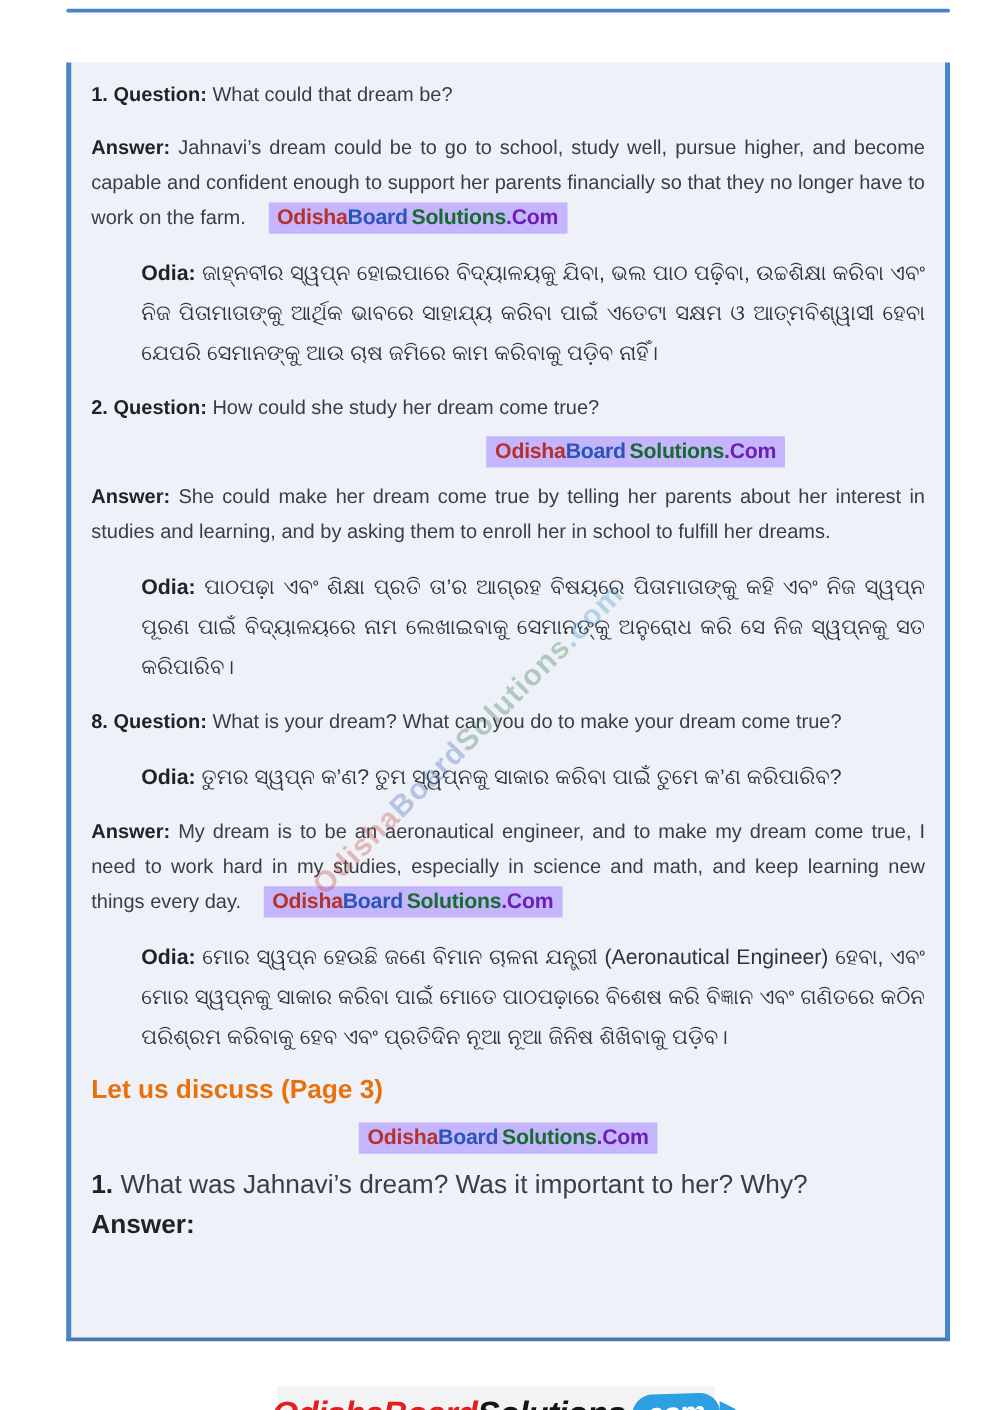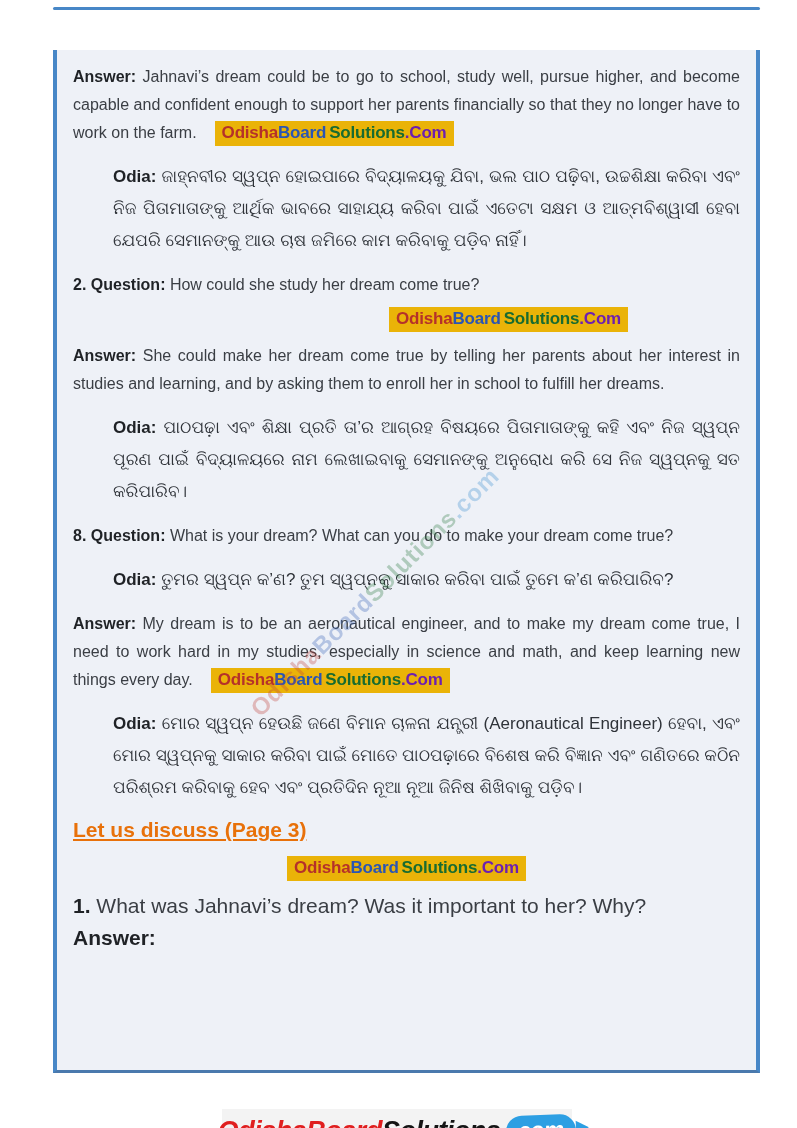--- a/index.html
+++ b/index.html
@@ -33,21 +33,21 @@
   }
   .p-odia {
     margin: 0 0 14px 40px;
     font-size: 17px; line-height: 32px;
     color: #2f3339; text-align: justify;
   }
   .lbl { font-weight: bold; color: #1f2226; }
 
   .wm {
     display: inline-block;
-    background: #eab308;
+    background: #c4b5fd;
     padding: 1px 7px 2px;
     font-weight: bold; font-size: 17px;
     letter-spacing: -0.2px; white-space: nowrap;
     line-height: 22px;
   }
   .wm .w1 { color: #b5312a; }
   .wm .w2 { color: #2a55b4; }
   .wm .w3 { color: #186b30; margin-left: 3px; }
   .wm .w4 { color: #6d1fb0; }
   .wm.after-text { margin-left: 18px; }
@@ -65,21 +65,21 @@
   .diag-wm .w1 { color: #c1443c; }
   .diag-wm .w2 { color: #3b64b8; }
   .diag-wm .w3 { color: #2e7a42; }
   .diag-wm .w4 { color: #3e8fd0; }
 
   .discuss-h {
     margin: 4px 0 14px;
     font-size: 21px; font-weight: bold;
     color: #e8710a;
   }
-  .discuss-h span { text-decoration: underline; }
+  .discuss-h span { }
   .d-line { margin: 0 0 6px; font-size: 21px; line-height: 26px; color: #3a3e44; }
 
   .footer-logo {
     position: absolute; left: 222px; top: 1109px;
     width: 350px; height: 44px;
     background: #f3f3f3;
     display: flex; align-items: center; justify-content: center;
     font-style: italic; font-weight: bold; font-size: 27px;
     letter-spacing: -0.5px;
   }
@@ -104,20 +104,21 @@
 <body>
 
 <div class="top-rule"></div>
 
 <div class="content-box">
 
   <div class="diag-wm">
     <span class="w1">Odisha</span><span class="w2">Board</span><span class="w3">Solutions</span><span class="w4">.com</span>
   </div>
 
+  <p class="p-en"><span class="lbl">1. Question:</span> <span>What could that dream be?</span></p>
 
 
   <p class="p-en"><span class="lbl">Answer:</span> <span>Jahnavi’s dream could be to go to school, study well, pursue higher, and become capable and confident enough to support her parents financially so that they no longer have to work on the farm.</span><span class="wm after-text"><span class="w1">Odisha</span><span class="w2">Board</span><span class="w3">Solutions</span><span class="w4">.Com</span></span></p>
 
   <p class="p-odia"><span class="lbl">Odia:</span> <span>ଜାହ୍ନବୀର ସ୍ୱପ୍ନ ହୋଇପାରେ ବିଦ୍ୟାଳୟକୁ ଯିବା, ଭଲ ପାଠ ପଢ଼ିବା, ଉଚ୍ଚଶିକ୍ଷା କରିବା ଏବଂ ନିଜ ପିତାମାତାଙ୍କୁ ଆର୍ଥିକ ଭାବରେ ସାହାଯ୍ୟ କରିବା ପାଇଁ ଏତେଟା ସକ୍ଷମ ଓ ଆତ୍ମବିଶ୍ୱାସୀ ହେବା ଯେପରି ସେମାନଙ୍କୁ ଆଉ ଚାଷ ଜମିରେ କାମ କରିବାକୁ ପଡ଼ିବ ନାହିଁ।</span></p>
 
   <p class="p-en"><span class="lbl">2. Question:</span> <span>How could she study her dream come true?</span></p>
 
 
   <div class="wm-row"><span class="wm"><span class="w1">Odisha</span><span class="w2">Board</span><span class="w3">Solutions</span><span class="w4">.Com</span></span></div>

